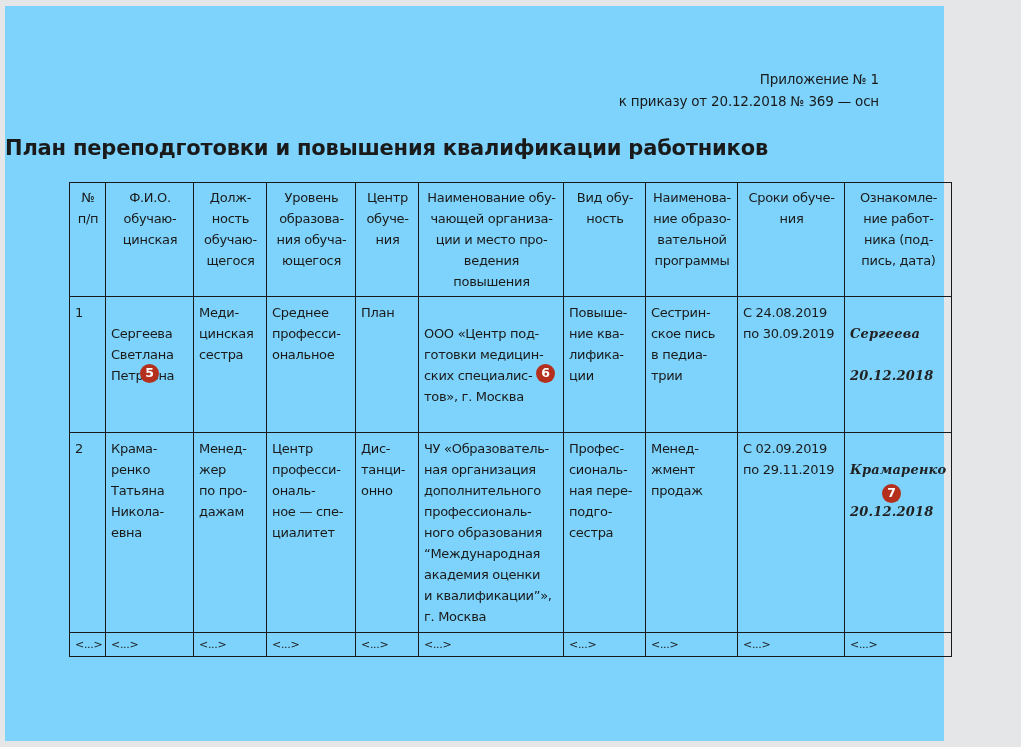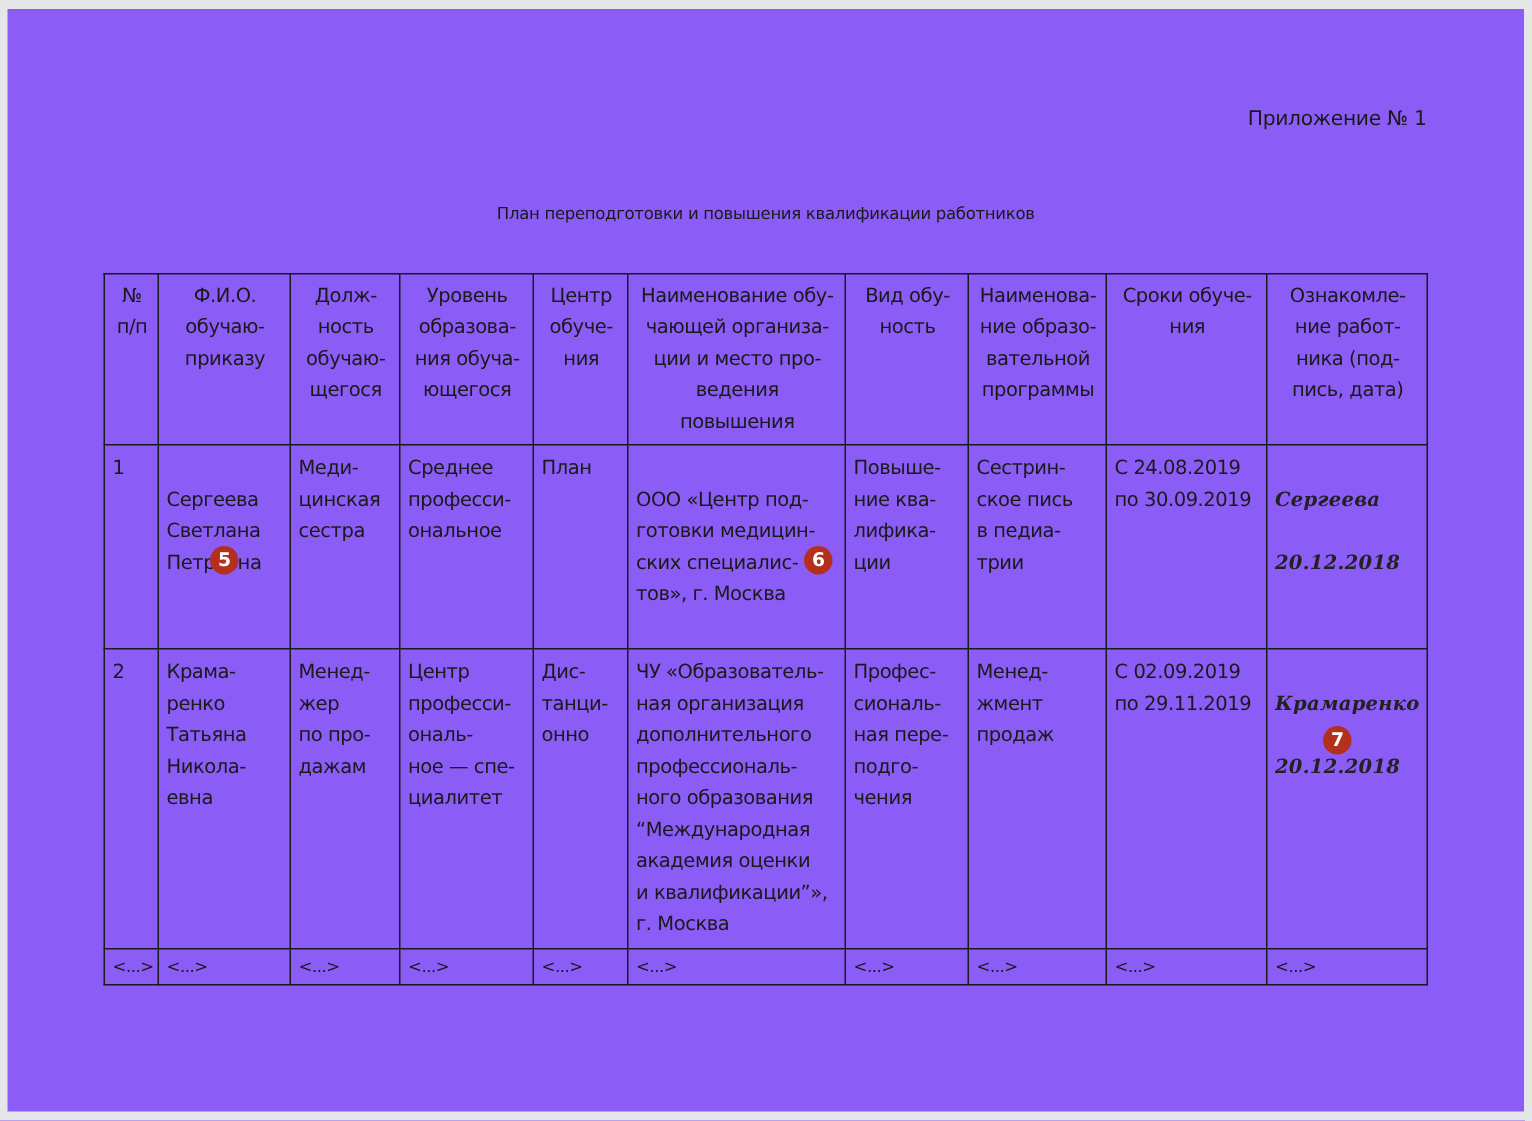--- a/index.html
+++ b/index.html
@@ -6,33 +6,32 @@
   body {
     width: 1021px; height: 747px;
     background: #e5e6e8;
     position: relative;
     overflow: hidden;
     font-family: "DejaVu Sans", sans-serif;
     color: #1a1a1a;
   }
   .page {
     position: absolute; left: 5px; top: 6px;
-    width: 1011px; height: 735px;
-    background: #8b5cf6;
+    width: 939px; height: 735px;
+    background: #7dd3fc;
   }
   .appendix {
     position: absolute; right: 65px; top: 62px;
     text-align: right;
     font-size: 13.5px; line-height: 22px;
     letter-spacing: -0.2px;
   }
   .doc-title {
     position: absolute; left: 0; width: 1011px; top: 130px;
-    text-align: center;
-    font-size: 11px; font-weight: normal;
+    font-size: 21px; font-weight: bold;
     letter-spacing: -0.2px;
   }
   table.plan {
     position: absolute; left: 64px; top: 176px;
     border-collapse: collapse;
     table-layout: fixed;
     width: 882px;
     font-size: 13px;
     letter-spacing: -0.3px;
   }
@@ -69,20 +68,21 @@
   .badge-7 { position: absolute; left: 37px; top: 51px; }
   .ell { color: #1a1a1a; }
 </style>
 </head>
 <body>
 
 <div class="page">
 
   <div class="appendix">
     <div>Приложение № 1</div>
+    <div>к приказу от 20.12.2018 № 369 — осн</div>
   </div>
 
   <div class="doc-title">План переподготовки и повышения квалификации работников</div>
 
   <table class="plan">
     <colgroup>
       <col style="width:36px">
       <col style="width:88px">
       <col style="width:73px">
       <col style="width:89px">
@@ -92,21 +92,21 @@
       <col style="width:92px">
       <col style="width:107px">
       <col style="width:107px">
     </colgroup>
     <thead>
       <tr>
         <th>№
 п/п</th>
         <th>Ф.И.О.
 обучаю-
-приказу</th>
+цинская</th>
         <th>Долж-
 ность
 обучаю-
 щегося</th>
         <th>Уровень
 образова-
 ния обуча-
 ющегося</th>
         <th>Центр
 обуче-
@@ -192,21 +192,21 @@
 профессиональ-
 ного образования
 “Международная
 академия оценки
 и квалификации”»,
 г. Москва</td>
         <td>Профес-
 сиональ-
 ная пере-
 подго-
-чения</td>
+сестра</td>
         <td>Менед-
 жмент
 продаж</td>
         <td>С 02.09.2019
 по 29.11.2019</td>
         <td>
           <div class="sign">Крамаренко</div>
           <div class="sign">20.12.2018</div>
           <span class="badge badge-7" style="background: rgb(181, 48, 28);">7</span>
         </td>

